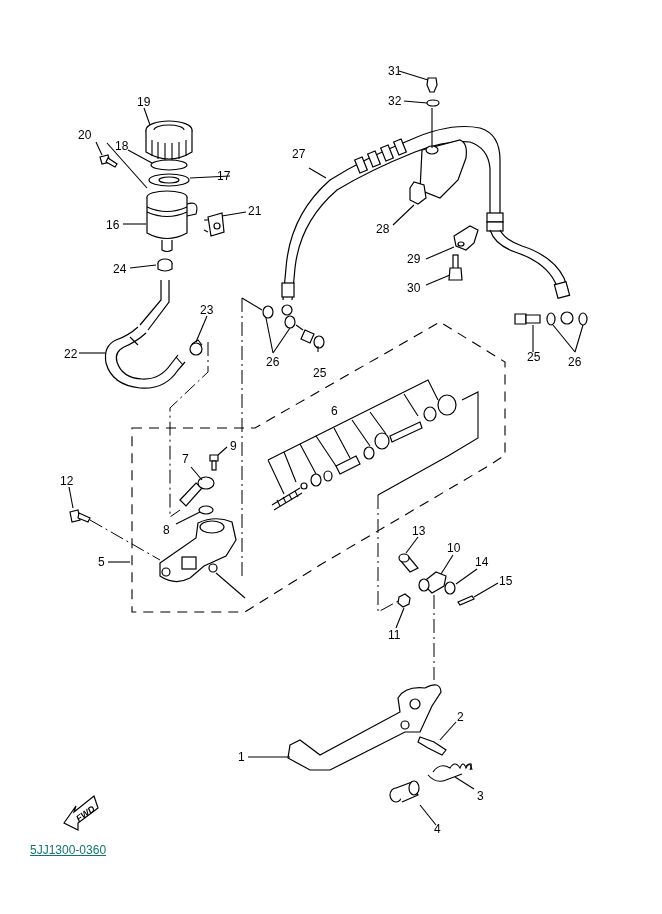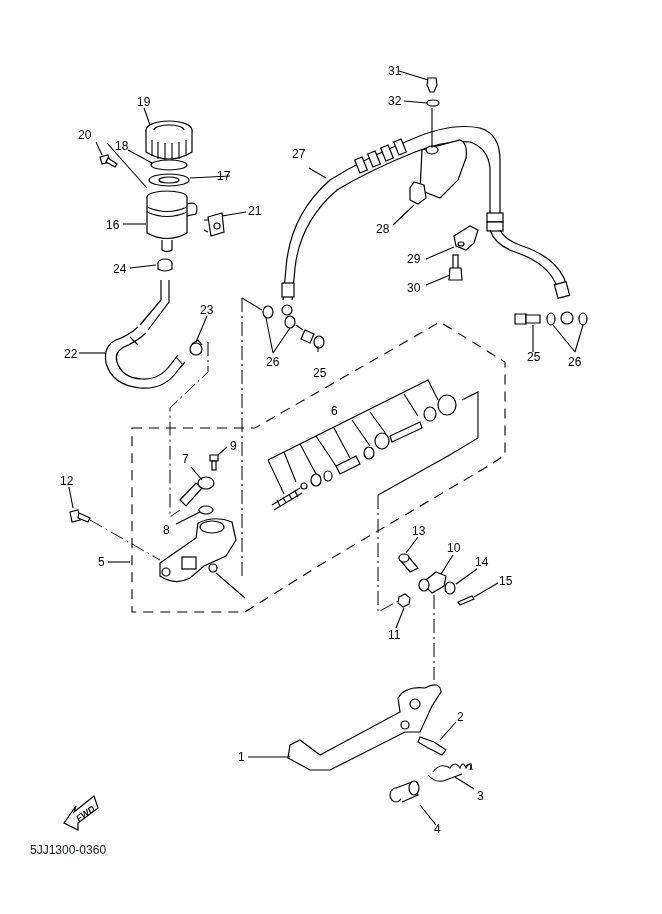--- a/index.html
+++ b/index.html
@@ -4,21 +4,21 @@
 <style>
   html, body { margin: 0; padding: 0; background: #ffffff; }
   body { width: 662px; height: 914px; overflow: hidden; position: relative; font-family: "Liberation Sans", sans-serif; }
   svg { position: absolute; left: 0; top: 0; }
   .ln { stroke: #000; stroke-width: 1.1; fill: none; }
   .part { stroke: #000; stroke-width: 1.2; fill: #fff; }
   .hose { stroke: #000; stroke-width: 1.2; fill: none; }
   .dash { stroke: #000; stroke-width: 1.1; fill: none; stroke-dasharray: 10 7; }
   .dashdot { stroke: #000; stroke-width: 1; fill: none; stroke-dasharray: 14 4 2 4; }
   .callout-text { font-family: "Liberation Sans", sans-serif; font-size: 12px; fill: #000; }
-  .code { position: absolute; left: 30px; top: 843px; font-size: 12px; color: #0f172a; font-family: "Liberation Sans", sans-serif; }
+  .code { position: absolute; left: 30px; top: 843px; font-size: 12px; color: #0f766e; font-family: "Liberation Sans", sans-serif; text-decoration: underline; }
   .fwd-text { font-family: "Liberation Sans", sans-serif; font-size: 9px; font-weight: bold; font-style: italic; fill: #000; }
 </style>
 </head>
 <body>
 
 <svg width="662" height="914" viewBox="0 0 662 914">
 
   <g>
     <ellipse class="part" cx="169" cy="130" rx="23" ry="9"></ellipse>
     <ellipse class="part" cx="169" cy="130" rx="15" ry="5"></ellipse>

